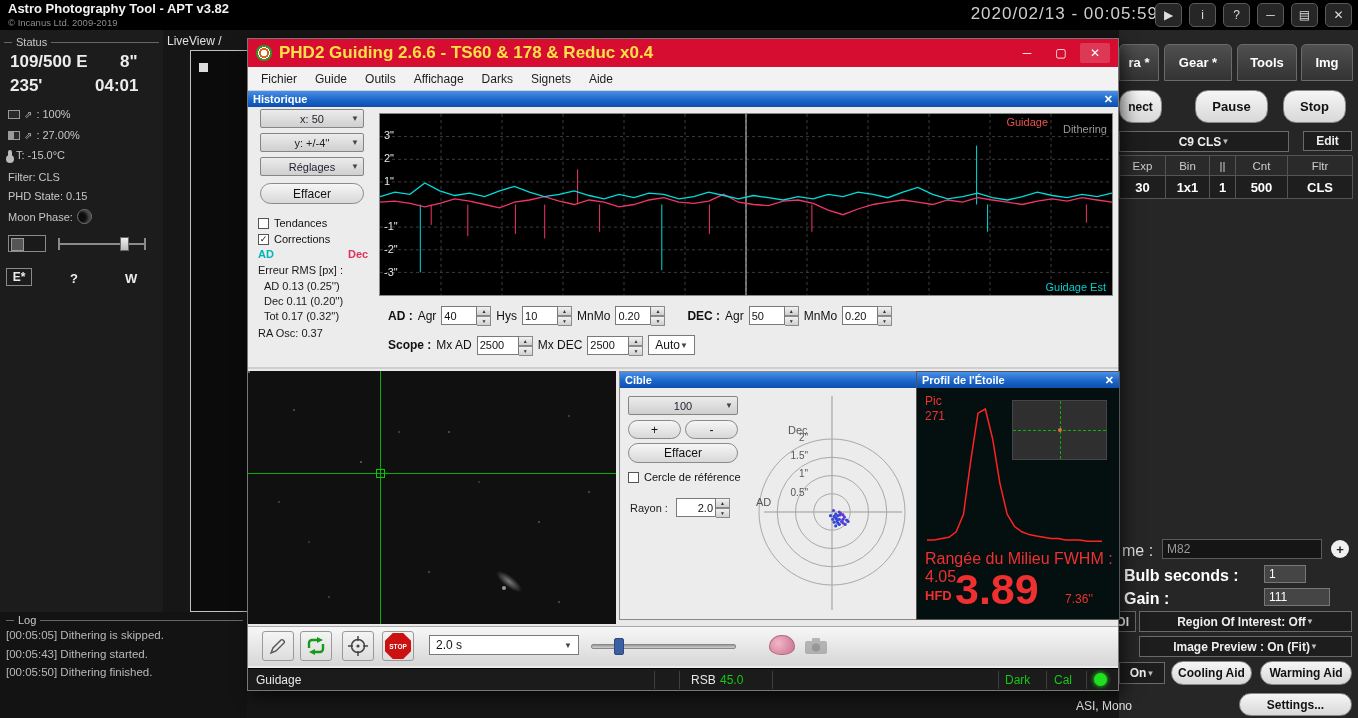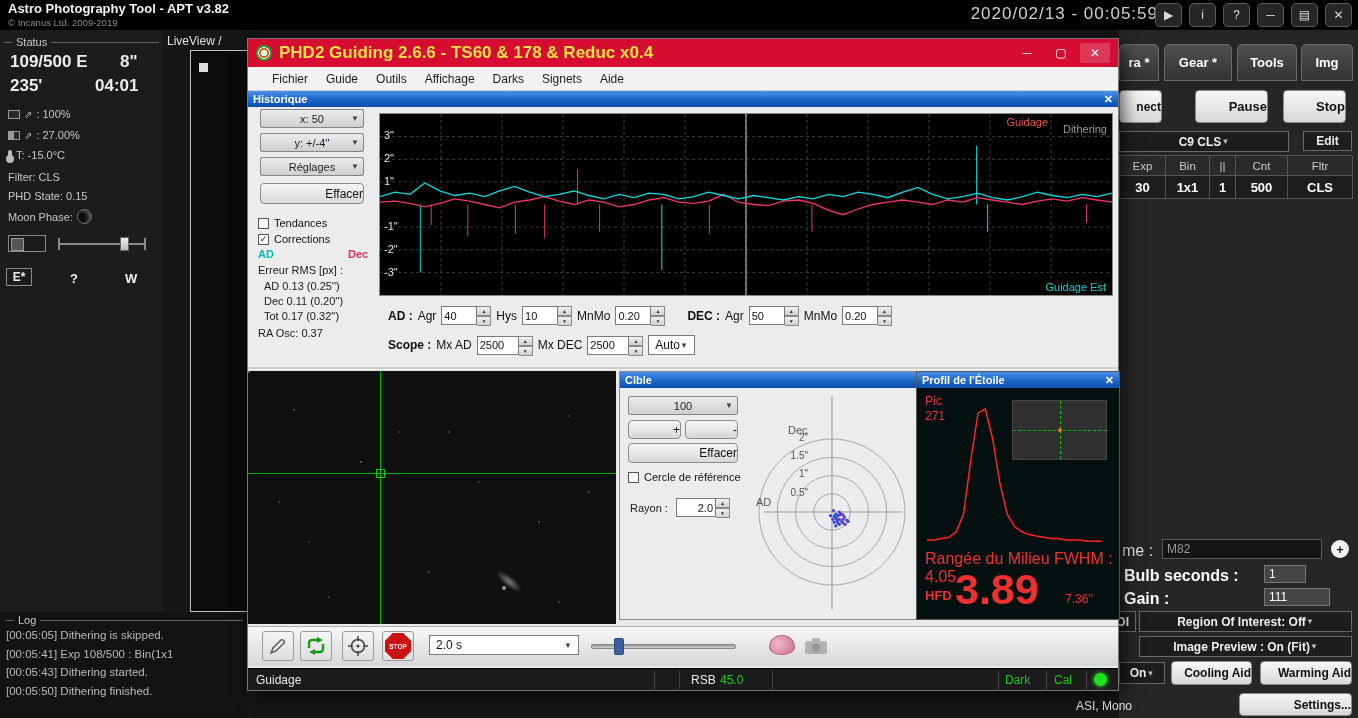--- a/index.html
+++ b/index.html
@@ -11,21 +11,21 @@
 .app-title{position:absolute;left:8px;top:1px;font-size:13px;font-weight:bold;color:#f2f2f2}
 .copyright{position:absolute;left:8px;top:17px;font-size:9.5px;color:#8d8d8d}
 .clock{position:absolute;right:200px;top:4px;font-size:17px;color:#cfcfcf;letter-spacing:1px}
 .win-btns{position:absolute;right:6px;top:3px;display:flex;gap:7px}
 .wbtn{width:27px;height:24px;background:#262626;border:1px solid #5a5a5a;border-radius:5px;color:#ddd;font-size:12px;display:flex;align-items:center;justify-content:center;cursor:pointer}
 
 
 .phdr{display:flex;align-items:center;gap:4px;color:#c8c8c8;font-size:11px}
 .phdr::before{content:"";width:8px;border-top:1px solid #666}
 .phdr::after{content:"";flex:1;border-top:1px solid #666}
-.btn-light{background:linear-gradient(#f6f6f6,#d8d8d8);border:1px solid #8a8a8a;border-radius:4px;color:#111;display:flex;align-items:center;justify-content:flex-end;cursor:pointer;font-size:12px}
+.btn-light{background:linear-gradient(#f6f6f6,#d8d8d8);border:1px solid #8a8a8a;border-radius:13px;color:#111;display:flex;align-items:center;justify-content:center;cursor:pointer;font-size:12px}
 .ddark{background:#1d1d1d;border:1px solid #6a6a6a;color:#eee;display:flex;align-items:center;justify-content:center;padding:0 6px;cursor:pointer;font-size:12px;font-weight:bold}
 .caret{font-size:8px;color:#bbb}
 .tab{position:absolute;background:linear-gradient(#505050,#333);border:1px solid #6a6a6a;border-radius:5px 5px 0 0;color:#fff;font-weight:bold;font-size:13px;display:flex;align-items:center;justify-content:center;cursor:pointer}
 .input-dark{background:#151515;border:1px solid #5a5a5a;color:#999;font-size:12px;padding:0 4px}
 .input-gray{background:#454545;border:1px solid #777;color:#fff;font-size:12px;padding:0 4px}
 .combo{position:absolute;background:linear-gradient(#ececec,#cfcfcf);border:1px solid #858585;border-radius:2px;font-size:11px;color:#223;display:flex;align-items:center;justify-content:center;cursor:pointer}
 .combo .caret{position:absolute;right:4px;color:#444}
 .chk{position:absolute;display:flex;gap:5px;align-items:center;font-size:11px;color:#111;cursor:pointer}
 .cb{width:11px;height:11px;border:1px solid #555;background:#fff;font-size:9px;line-height:9px;text-align:center;color:#111}
 .cb.checked::after{content:"✓"}
@@ -73,21 +73,21 @@
 .asi-info{position:absolute;left:1076px;top:699px;font-size:12px;color:#e6e6e6;z-index:3}
 
 
 .phd2{position:absolute;left:247px;top:38px;width:872px;height:653px;background:#e9e9e9;border:1px solid #777;box-shadow:4px 5px 16px rgba(0,0,0,.65);z-index:10}
 .phd2-titlebar{position:absolute;left:0;top:0;width:100%;height:28px;background:#d60d31;display:flex;align-items:center;padding:0 8px;gap:7px}
 .phd2-logo{width:16px;height:16px;border-radius:50%;background:radial-gradient(circle,#fff 0 3px,#e06020 3px 5px,#fff 5px 6px,#2d9a2d 6px 8px);flex:0 0 auto}
 .phd2-title{color:#fde047;font-size:17px;font-weight:bold}
 .tb-btns{margin-left:auto;display:flex;gap:4px}
 .tbb{width:30px;height:20px;color:#fff;font-size:12px;display:flex;align-items:center;justify-content:center;cursor:pointer}
 .tbb.close{background:rgba(255,255,255,.18);border-radius:2px}
-.phd2-menubar{position:absolute;left:0;top:28px;width:100%;height:24px;background:#f2f2f2;border-bottom:1px solid #cfcfcf;display:flex;align-items:center;padding-left:15px}
+.phd2-menubar{position:absolute;left:0;top:28px;width:100%;height:24px;background:#f2f2f2;border-bottom:1px solid #cfcfcf;display:flex;align-items:center;padding-left:4px}
 .menu-item{font-size:12px;color:#1d1d1d;padding:3px 9px;cursor:pointer}
 
 .hist-panel{position:absolute;left:0;top:52px;width:870px;height:278px;background:#ececec;border-bottom:2px solid #cfcfcf}
 .hist-lbl{position:absolute;font-size:11px;color:#1a1a1a}
 .graph{position:absolute;left:131px;top:22px;width:734px;height:183px;background:#000;border:1px solid #888}
 .ytick{position:absolute;left:4px;font-size:11px;color:#e6e6e6}
 .lbl-red{position:absolute;right:64px;top:2px;color:#e8554f;font-size:11px}
 .lbl-gray{position:absolute;right:5px;top:9px;color:#9a9a9a;font-size:11px}
 .lbl-cyan{position:absolute;right:6px;bottom:2px;color:#00d0d0;font-size:11px}
 .ctl-row{position:absolute;display:flex;align-items:center;gap:5px;font-size:12px;color:#111}
@@ -189,21 +189,20 @@
   <span class="lv-label">LiveView /</span>
   <div class="lv-frame">
     <div class="lv-sq"></div>
   </div>
 
   <div class="log-panel">
     <div class="phdr">
         <span>Log</span>
       </div>
     <div class="log-line">[00:05:05] Dithering is skipped.</div>
-    <div class="log-line">[00:05:41] Exp 108/500 : Bin(1x1</div>
     <div class="log-line">[00:05:43] Dithering started.</div>
     <div class="log-line">[00:05:50] Dithering finished.</div>
   </div>
 
   <div class="right-panel">
     <div class="tab" style="left:0;top:14px;width:40px;height:37px">
         <span>ra *</span>
       </div>
     <div class="tab" style="left:45px;top:14px;width:68px;height:37px">
         <span>Gear *</span>

